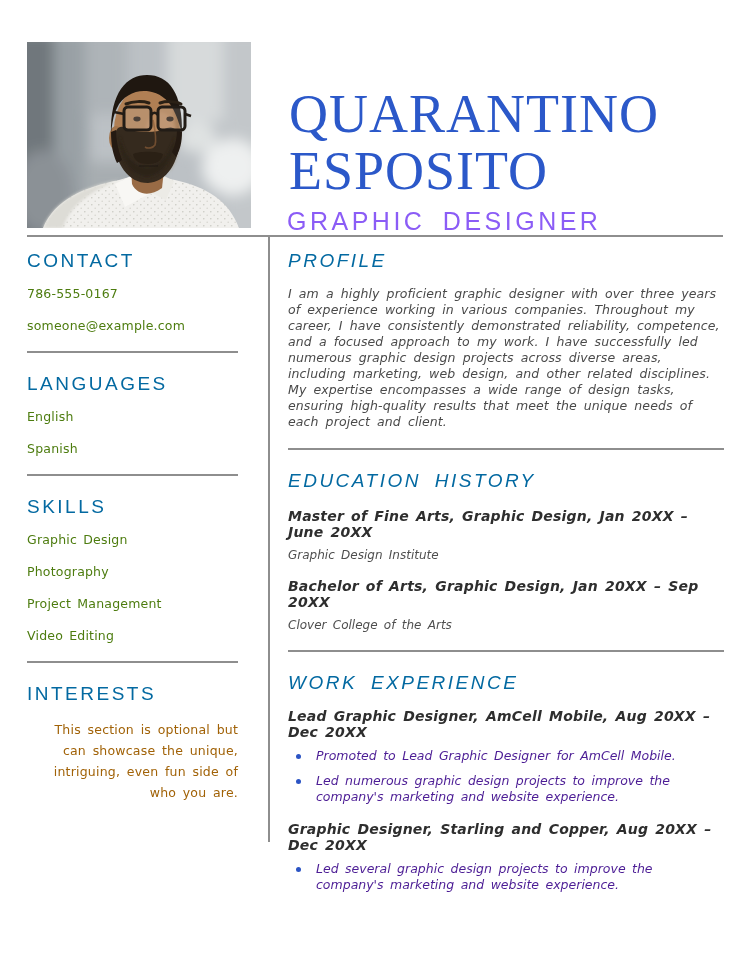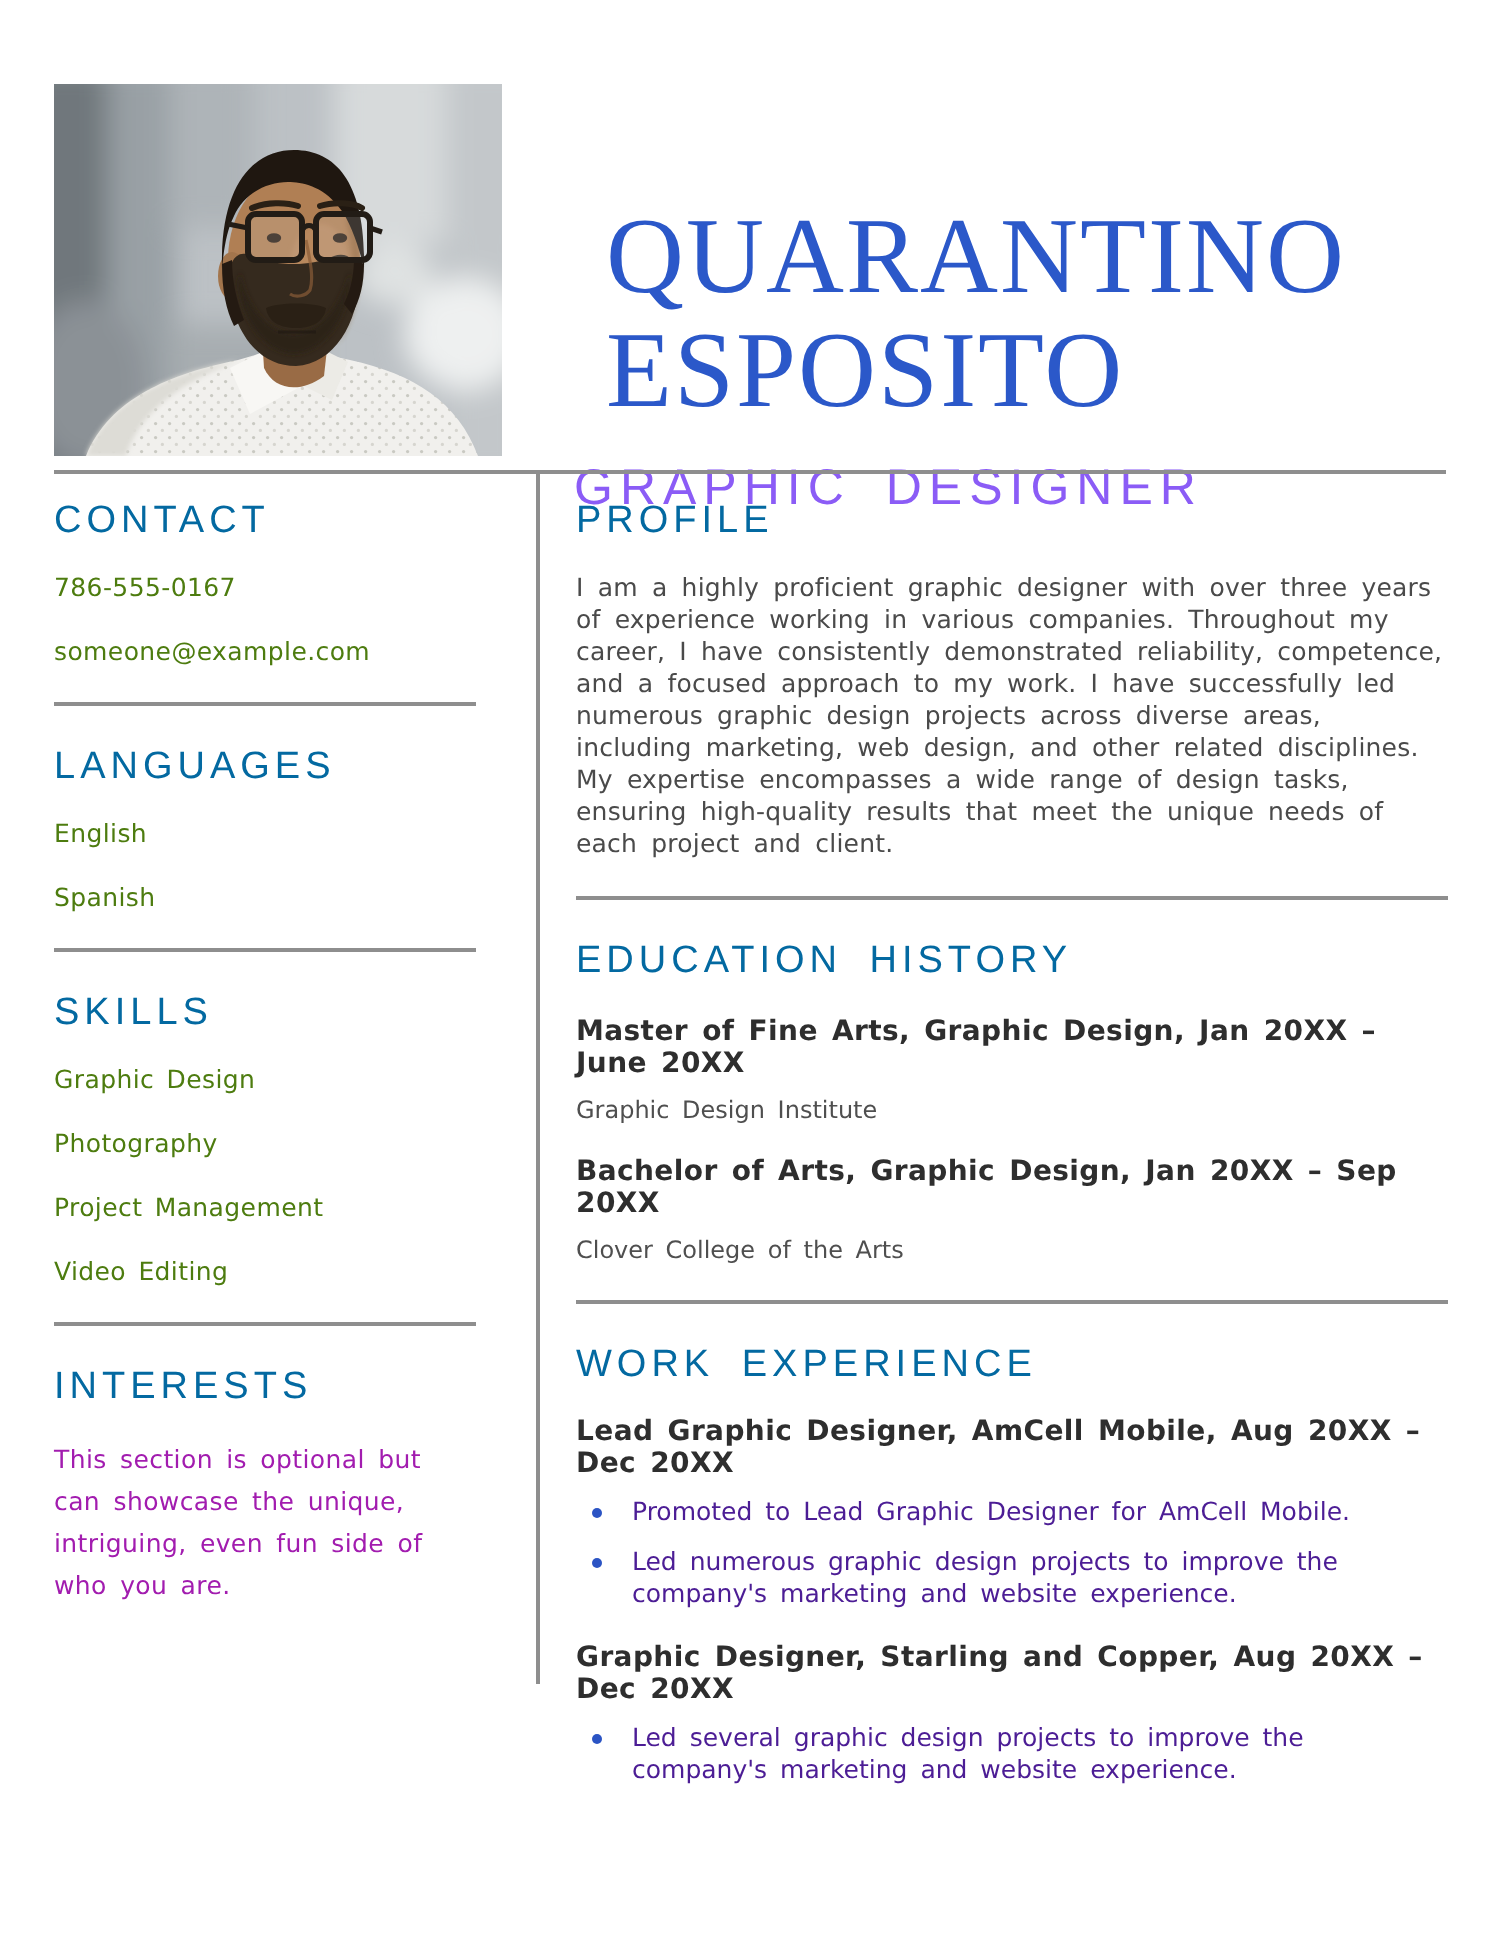--- a/index.html
+++ b/index.html
@@ -11,46 +11,46 @@
 
   
   .photo { position:absolute; left:27px; top:42px; width:224px; height:186px; }
   .photo svg { display:block; }
 
   
   .header { position:absolute; left:287px; top:84px; width:445px; }
   .name {
     font-family:"Liberation Serif","DejaVu Serif",serif;
     font-size:54px; line-height:57px; letter-spacing:1px;
-    color:#2b58c9; font-weight:400; margin:16px;
+    color:#2b58c9; font-weight:400; margin:2px;
   }
   .job-title {
     font-family:"Liberation Sans",sans-serif;
     font-size:25px; letter-spacing:3.5px; word-spacing:7px;
     color:#8b5cf6; margin-top:7px; font-weight:400;
   }
 
   
   .rule-top { position:absolute; left:27px; top:235px; width:696px; height:2px; background:#8e8e8e; }
   .rule-vert { position:absolute; left:268px; top:235px; width:2px; height:607px; background:#8e8e8e; }
 
   
   .sidebar { position:absolute; left:27px; top:250px; width:211px; }
-  .main    { position:absolute; left:288px; top:250px; width:436px; }
+  .main    { position:absolute; left:288px; top:250px; width:436px;font-style:italic; }
 
   h2.sec {
     font-family:"Liberation Sans",sans-serif;
     font-size:19px; font-weight:400; letter-spacing:2.5px; word-spacing:6px;
     color:#0369a1; margin:0 0 14px 0;
   }
   .divider { border:none; border-top:2px solid #8e8e8e; margin:18px 0 20px 0; }
 
   
   .side-item { font-size:12.5px; color:#4d7c0f; letter-spacing:.2px; word-spacing:2px; margin-bottom:17px; }
-  .side-para { font-size:12.5px; color:#a21caf; line-height:21px; letter-spacing:.2px; word-spacing:2.5px; margin:0; }
+  .side-para { font-size:12.5px; color:#a16207; line-height:21px; letter-spacing:.2px; word-spacing:2.5px; margin:0;text-align:right; }
 
   
   .body-para {
     font-size:12.5px; line-height:16px; color:#4a4a4a;
     letter-spacing:.1px; word-spacing:3px; margin:0;
   }
   .entry-title {
     font-size:14px; font-weight:bold; color:#2e2e2e;
     letter-spacing:.2px; word-spacing:2px; margin:16px 0 8px 0;
   }

